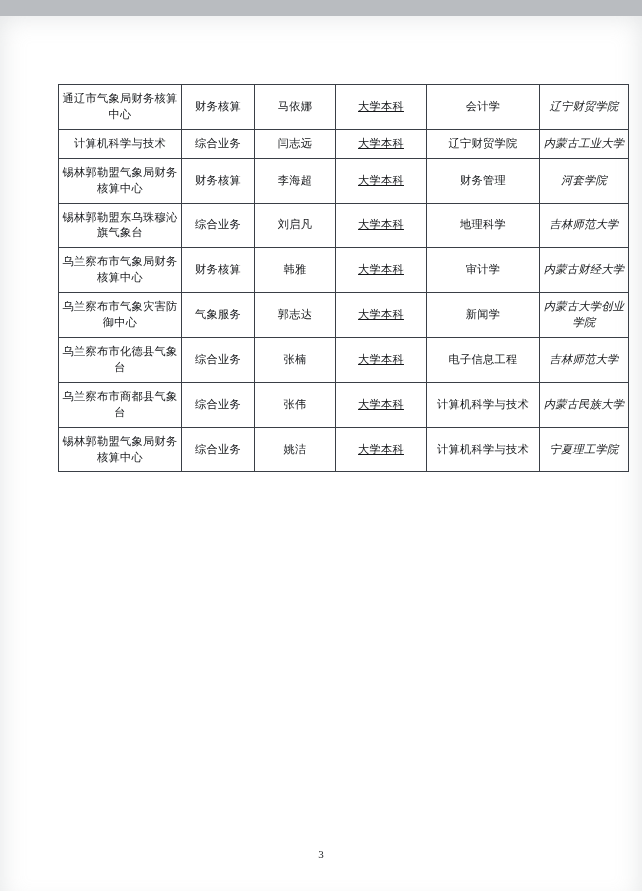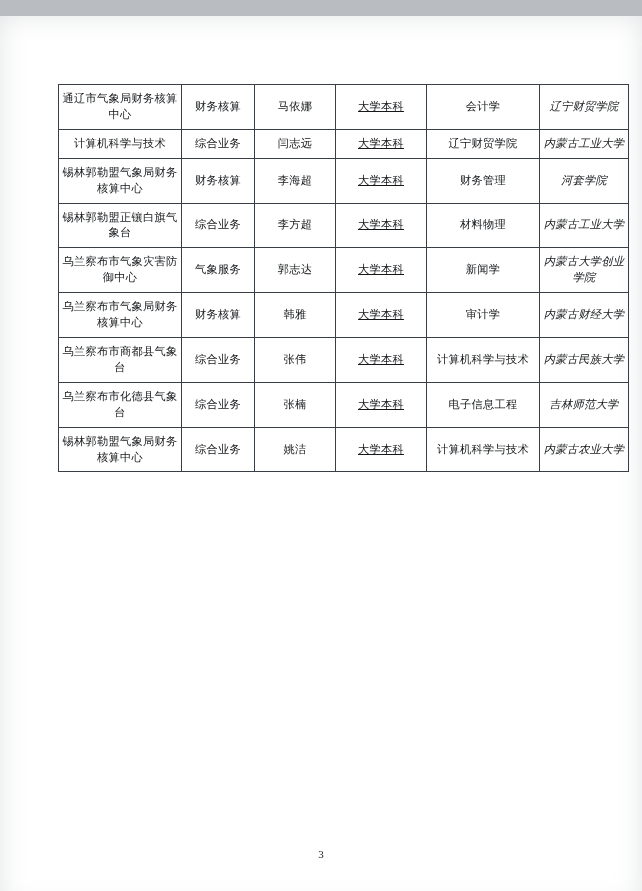--- a/index.html
+++ b/index.html
@@ -101,65 +101,65 @@
           </tr>
           <tr>
             <td class="c0">锡林郭勒盟气象局财务核算中心</td>
             <td class="c1">财务核算</td>
             <td class="c2">李海超</td>
             <td class="c3">大学本科</td>
             <td class="c4">财务管理</td>
             <td class="c5">河套学院</td>
           </tr>
           <tr>
-            <td class="c0">锡林郭勒盟正镶白旗气象台</td>
+            <td class="c0">锡林郭勒盟东乌珠穆沁旗气象台</td>
             <td class="c1">综合业务</td>
-            <td class="c2">李方超</td>
+            <td class="c2">刘启凡</td>
             <td class="c3">大学本科</td>
-            <td class="c4">材料物理</td>
-            <td class="c5">内蒙古工业大学</td>
+            <td class="c4">地理科学</td>
+            <td class="c5">吉林师范大学</td>
+          </tr>
+          <tr>
+            <td class="c0">乌兰察布市气象局财务核算中心</td>
+            <td class="c1">财务核算</td>
+            <td class="c2">韩雅</td>
+            <td class="c3">大学本科</td>
+            <td class="c4">审计学</td>
+            <td class="c5">内蒙古财经大学</td>
           </tr>
           <tr>
             <td class="c0">乌兰察布市气象灾害防御中心</td>
             <td class="c1">气象服务</td>
             <td class="c2">郭志达</td>
             <td class="c3">大学本科</td>
             <td class="c4">新闻学</td>
             <td class="c5">内蒙古大学创业学院</td>
           </tr>
           <tr>
-            <td class="c0">乌兰察布市气象局财务核算中心</td>
-            <td class="c1">财务核算</td>
-            <td class="c2">韩雅</td>
+            <td class="c0">乌兰察布市化德县气象台</td>
+            <td class="c1">综合业务</td>
+            <td class="c2">张楠</td>
             <td class="c3">大学本科</td>
-            <td class="c4">审计学</td>
-            <td class="c5">内蒙古财经大学</td>
+            <td class="c4">电子信息工程</td>
+            <td class="c5">吉林师范大学</td>
           </tr>
           <tr>
             <td class="c0">乌兰察布市商都县气象台</td>
             <td class="c1">综合业务</td>
             <td class="c2">张伟</td>
             <td class="c3">大学本科</td>
             <td class="c4">计算机科学与技术</td>
             <td class="c5">内蒙古民族大学</td>
           </tr>
           <tr>
-            <td class="c0">乌兰察布市化德县气象台</td>
-            <td class="c1">综合业务</td>
-            <td class="c2">张楠</td>
-            <td class="c3">大学本科</td>
-            <td class="c4">电子信息工程</td>
-            <td class="c5">吉林师范大学</td>
-          </tr>
-          <tr>
             <td class="c0">锡林郭勒盟气象局财务核算中心</td>
             <td class="c1">综合业务</td>
             <td class="c2">姚洁</td>
             <td class="c3">大学本科</td>
             <td class="c4">计算机科学与技术</td>
-            <td class="c5">内蒙古农业大学</td>
+            <td class="c5">宁夏理工学院</td>
           </tr>
         </tbody>
     </table>
   </div>
   <div class="page-number">3</div>
   <div class="footer-mark"></div>
 </div>
 
 </body></html>

